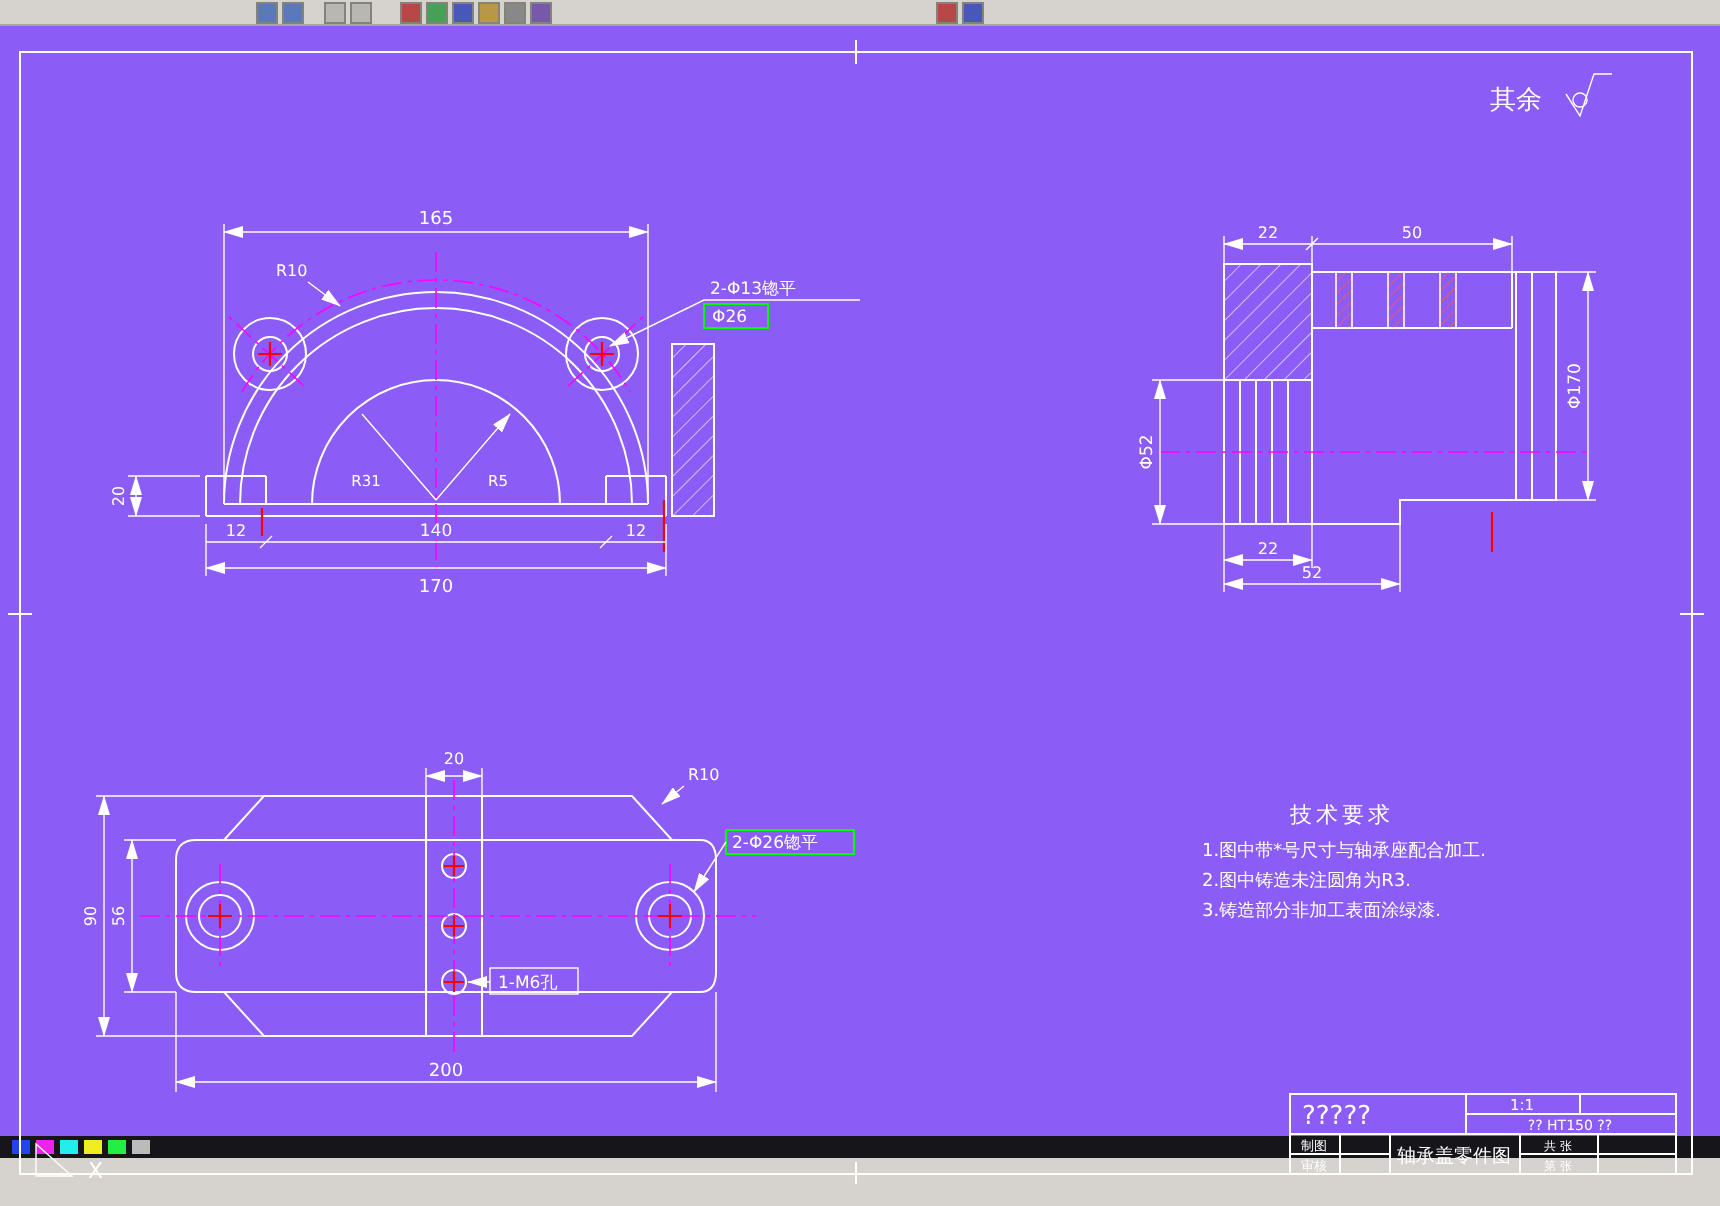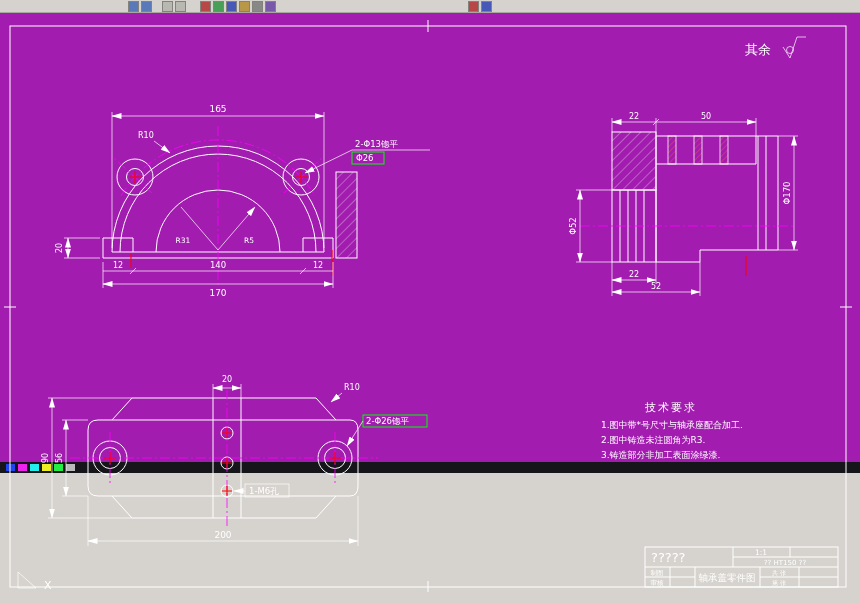--- a/index.html
+++ b/index.html
@@ -5,21 +5,21 @@
   * { margin:0; padding:0; box-sizing:border-box; }
   html,body { width:860px; height:603px; }
   body { background:#d6d3ce; font-family:"DejaVu Sans", sans-serif; overflow:hidden; }
   .app { width:860px; height:603px; display:flex; flex-direction:column; }
 
   
   .toolbar { height:13px; background:#d6d3ce; border-bottom:1px solid #a8a8a0; display:flex; align-items:flex-start; overflow:hidden; }
   .tb-icon { width:11px; height:11px; margin-top:1px; margin-right:2px; border:1px solid #83837c; }
 
   
-  .canvas { position:relative; height:449px; background:#a21caf; }
+  .canvas { position:relative; height:555px; background:#8b5cf6; }
   .canvas svg { display:block; }
 
   svg text { fill:#ffffff; font-family:"DejaVu Sans", sans-serif; }
   .ln   { stroke:#ffffff; fill:none; stroke-width:1; }
   .thin { stroke:#ffffff; fill:none; stroke-width:0.7; }
   .cl   { stroke:#ff00ff; fill:none; stroke-width:0.8; stroke-dasharray:10 3 2 3; }
   .red  { stroke:#ff0000; fill:none; stroke-width:1.1; }
   .grn  { stroke:#00ff00; fill:none; stroke-width:1; }
   .hfill  { fill:url(#hW); stroke:#ffffff; stroke-width:1; }
   .hfillr { fill:url(#hR); stroke:#ffffff; stroke-width:0.8; }

